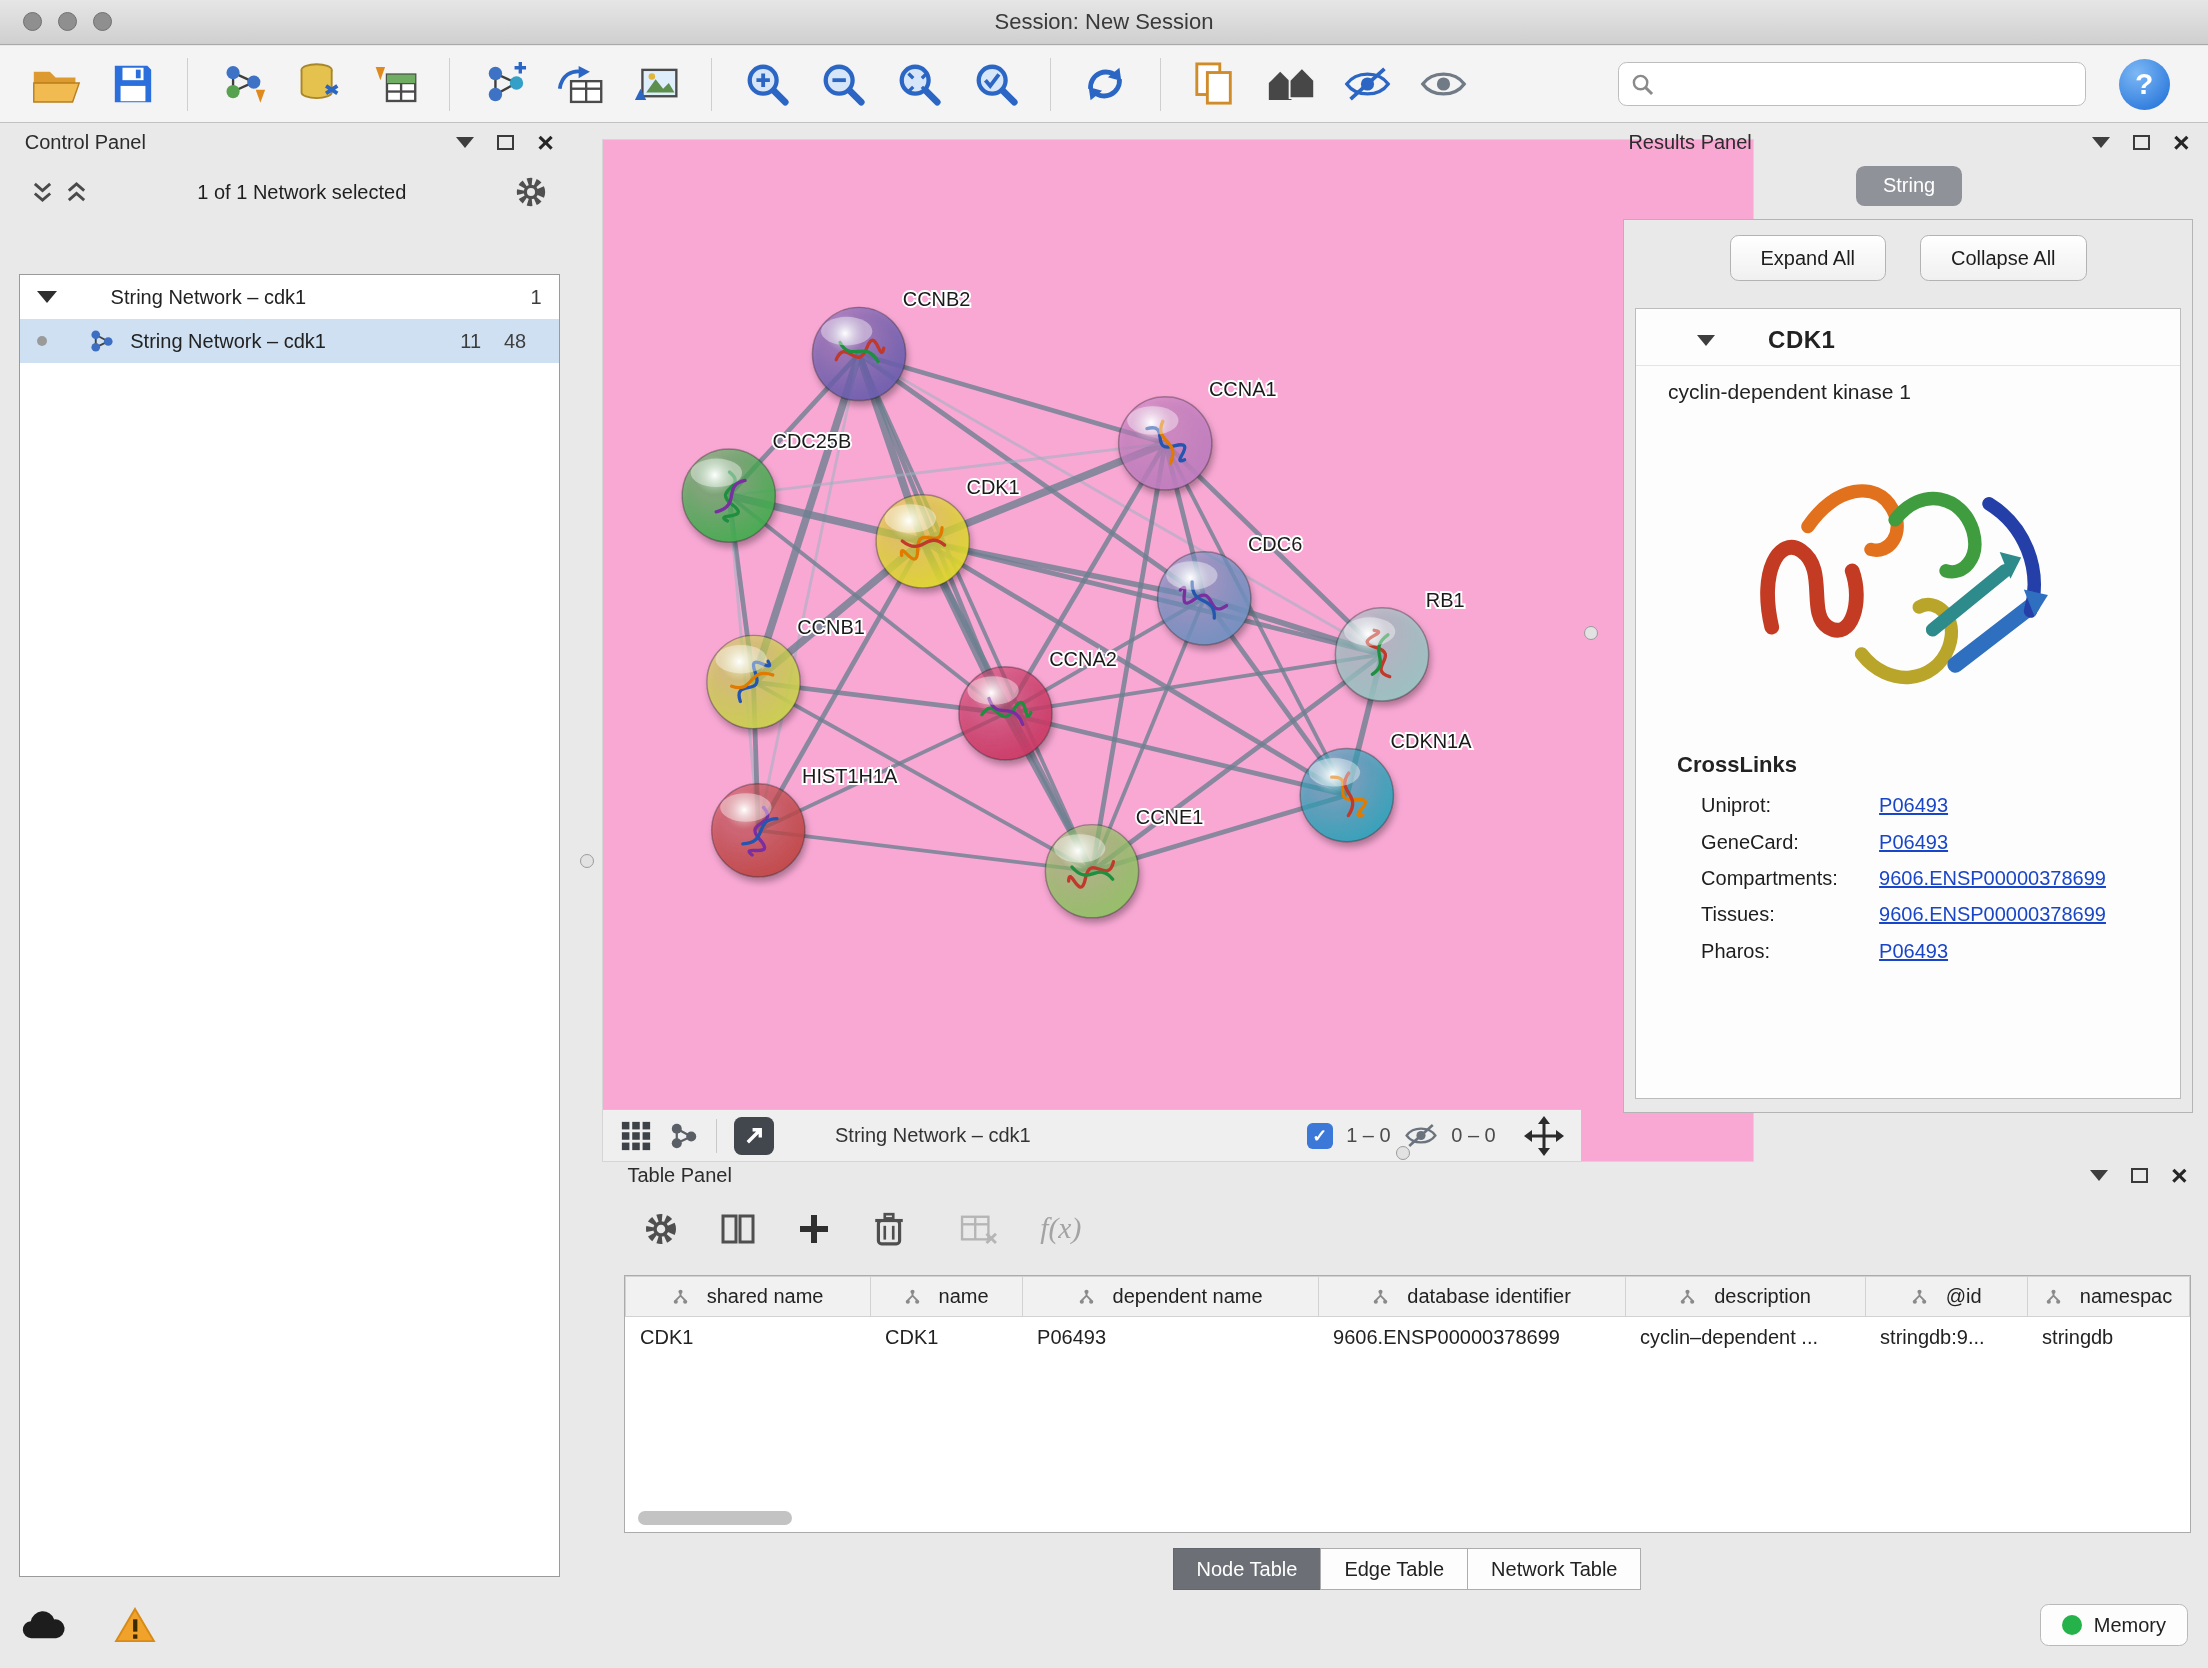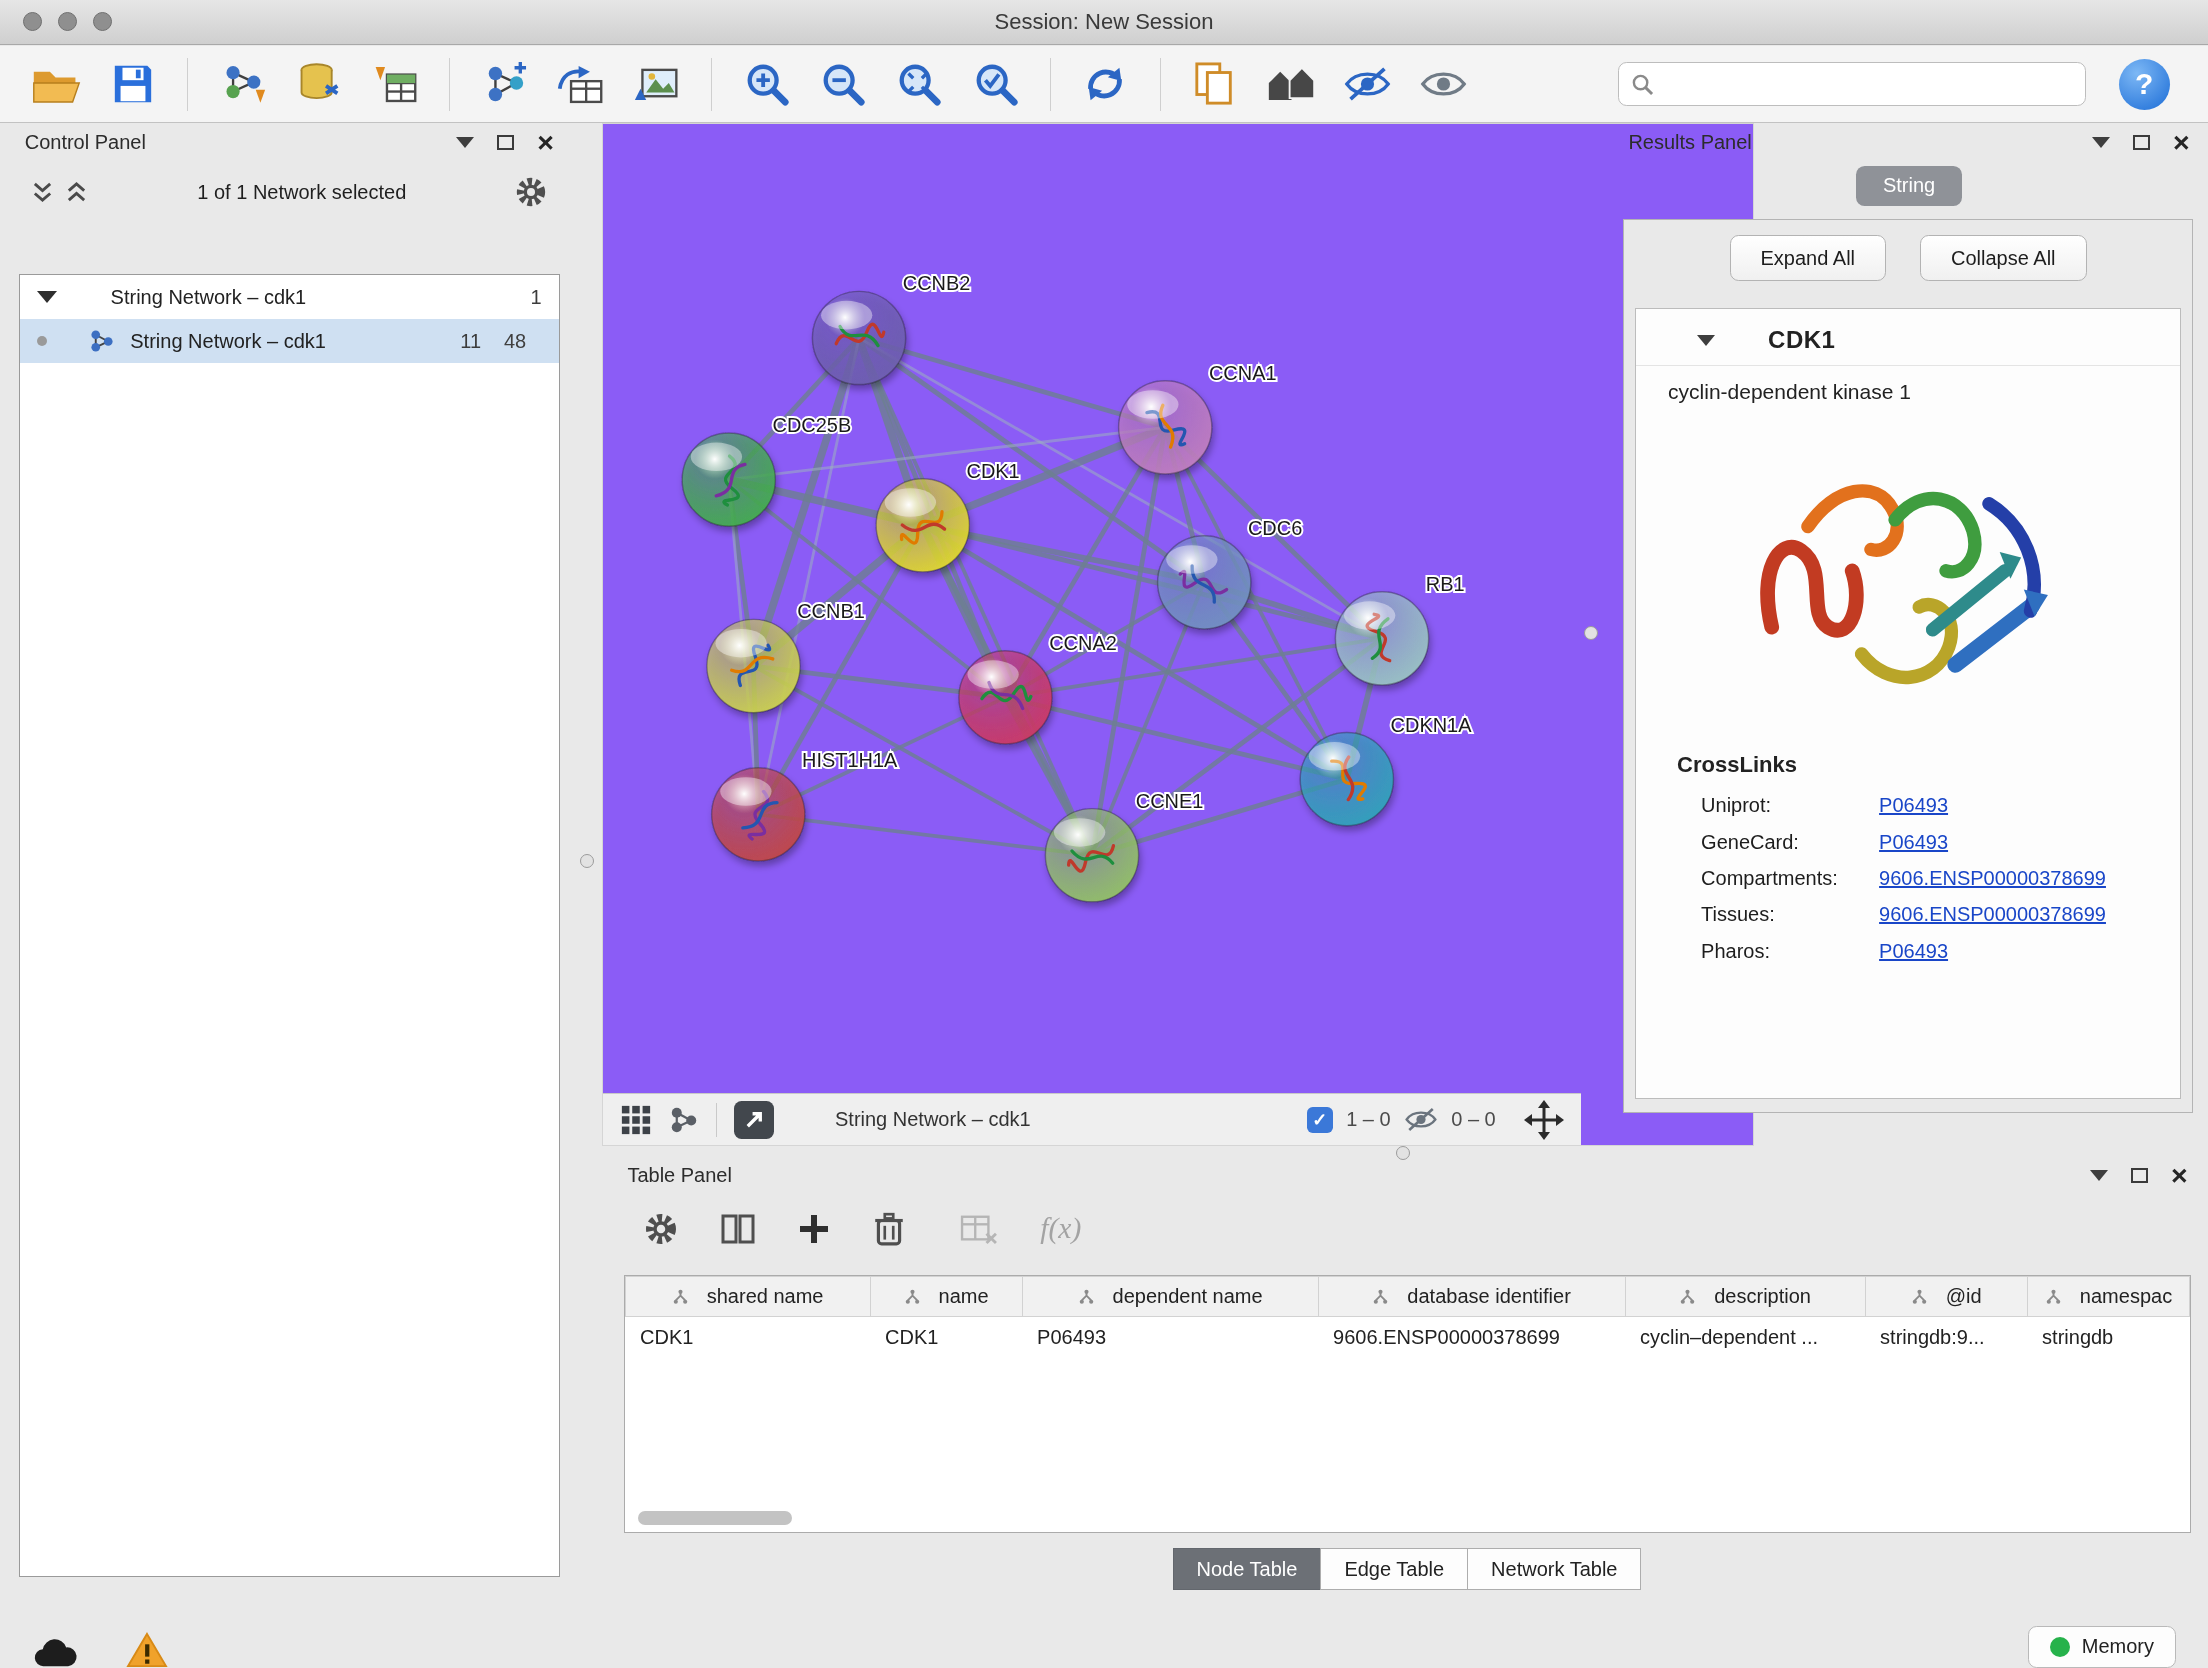--- a/index.html
+++ b/index.html
@@ -50,21 +50,21 @@
   .cp-tree{position:absolute;left:5.7px;right:5.7px;top:150px;bottom:5.7px;background:#fff;border:1px solid #9a9a9a}
   .tree-row{display:flex;align-items:center;height:44px;padding:0 17px;gap:7.6px;font-size:20px}
   .tree-row.selected{background:#cfe0f2}
   .tree-count{margin-left:auto;color:#3c3c3c}
   .tree-count2{width:53px;text-align:center;color:#404040}
   .dot{width:10.5px;height:10.5px;border-radius:50%;background:#9a9a9a;flex:none}
   .tree-tri{width:0;height:0;border-left:10.5px solid transparent;border-right:10.5px solid transparent;
     border-top:12.4px solid #2e2e2e;margin-right:46px}
 
   
-  .network-view{position:absolute;left:603px;top:124px;width:1150px;height:1021px;background:#8b5cf6;
+  .network-view{position:absolute;left:603px;top:140px;width:1150px;height:1021px;background:#f9a8d4;
     box-shadow:0 0 0 1px #d5d5d5}
   .net-canvas{position:absolute;left:0;top:0;width:978px;height:968px}
   .net-footer{position:absolute;left:0;bottom:0;width:978px;height:52px;background:#efefef;
     border-top:1px solid #c9c9c9;display:flex;align-items:center;padding:0 17px;gap:17px}
   .nf-sep{width:1px;height:34px;background:#c9c9c9}
   .nf-darkbtn{width:40px;height:38px;background:#42474d;border-radius:7.6px;display:flex;
     align-items:center;justify-content:center}
   .nf-name{margin-left:44px;color:#333}
   .nf-right{margin-left:auto;display:flex;align-items:center;gap:13.3px}
   .cb{width:26px;height:26px;background:#3b78d8;border-radius:5.7px;color:#fff;display:flex;
@@ -102,21 +102,21 @@
   th{background:#f1f1f1;border:1px solid #d2d2d2;font-weight:normal;height:40px;padding:0 5.7px}
   .th-inner{display:flex;align-items:center;justify-content:center;gap:18px;white-space:nowrap;overflow:hidden}
   td{padding:8.6px 0 0 15px;height:40px;white-space:nowrap;overflow:hidden;vertical-align:top}
   .tp-scrollbar{position:absolute;left:13.3px;bottom:6.7px;width:154px;height:14.3px;background:#c3c3c3;border-radius:7.6px}
   .tp-tabs{position:absolute;left:0;right:0;bottom:5.7px;display:flex;justify-content:center}
   .tp-tab{border:1px solid #adadad;background:#fdfdfd;padding:8.6px 23px;font-size:20px;margin-left:-1px}
   .tp-tab.selected{background:#6c7076;color:#fff;border-color:#63676d}
 
   
   .statusbar{position:absolute;left:0;bottom:0;width:2208px;height:86px;display:flex;
-    align-items:flex-end;padding:0 32px;gap:48px}
+    align-items:center;padding:0 20px;gap:48px}
   .mem-btn{margin-left:auto;display:flex;align-items:center;gap:11.4px;background:#fdfdfd;
     border:1px solid #b9b9b9;border-radius:8.6px;padding:8.6px 21px;font-size:20px}
   .mem-dot{width:20px;height:20px;border-radius:50%;background:#26b24b}
 
   .splitter-dot{position:absolute;width:14.3px;height:14.3px;border-radius:50%;background:#e2e2e2;
     border:1px solid #9b9b9b}
 </style>
 </head>
 <body>
 

